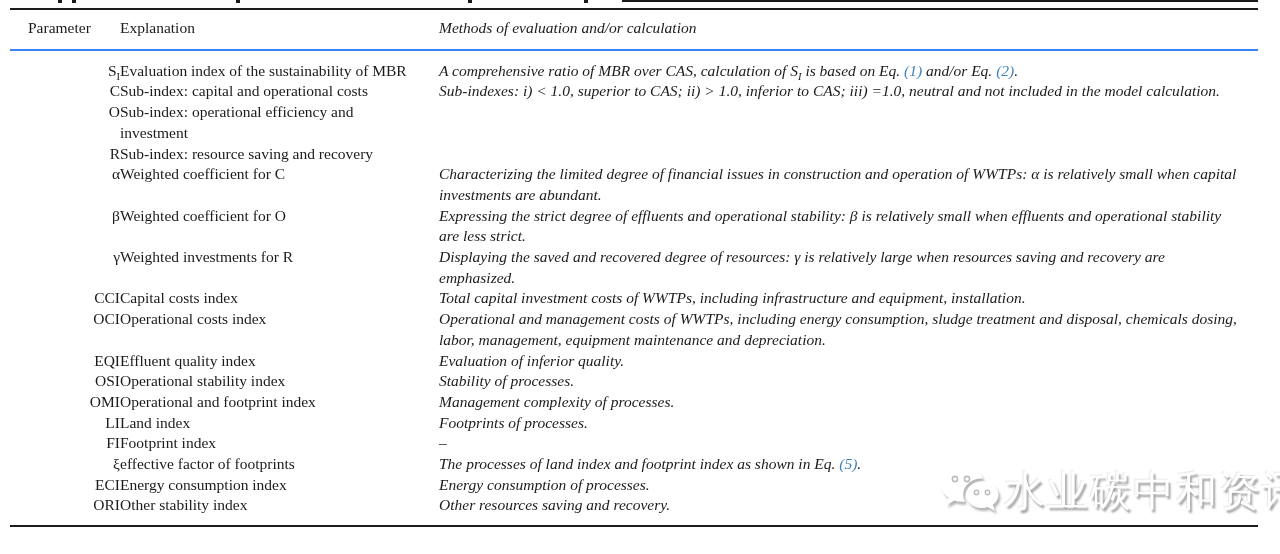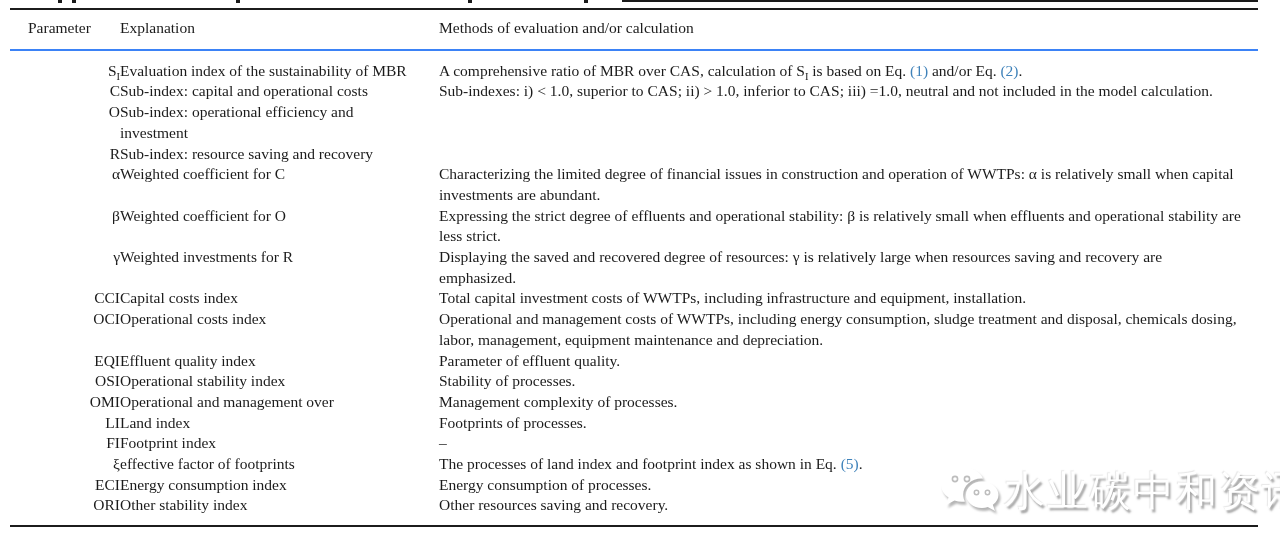--- a/index.html
+++ b/index.html
@@ -37,21 +37,21 @@
     padding:8px 0 10px 0;
   }
   table.params td{
     vertical-align:top;
     padding:0;
   }
   .col-param{width:92px;padding-left:18px !important;text-align:right;}
   th.col-param{padding-left:18px;}
   .col-expl{width:305px;padding-right:14px !important;}
   th.col-expl{padding-right:14px;}
-  .col-methods{padding-right:16px !important;}
+  .col-methods{padding-right:16px !important;font-style:italic;}
   tbody tr:first-child td{padding-top:10px !important;}
   tbody tr:last-child td{padding-bottom:9px !important;}
   sub.si{font-size:10.5px;line-height:0;}
   a.eq-link{color:var(--link,#3f82ba);text-decoration:none;cursor:pointer;}
 
   
   .watermark{
     position:absolute;left:938px;top:458px;width:320px;height:66px;
     display:flex;align-items:center;
     pointer-events:none;
@@ -131,30 +131,30 @@
           <td class="col-methods"><span>Total capital investment costs of WWTPs, including infrastructure and equipment, installation.</span></td>
         </tr>
         <tr>
           <td class="col-param"><span>OCI</span></td>
           <td class="col-expl">Operational costs index</td>
           <td class="col-methods"><span>Operational and management costs of WWTPs, including energy consumption, sludge treatment and disposal, chemicals dosing, labor, management, equipment maintenance and depreciation.</span></td>
         </tr>
         <tr>
           <td class="col-param"><span>EQI</span></td>
           <td class="col-expl">Effluent quality index</td>
-          <td class="col-methods"><span>Parameter of effluent quality.</span></td>
+          <td class="col-methods"><span>Evaluation of inferior quality.</span></td>
         </tr>
         <tr>
           <td class="col-param"><span>OSI</span></td>
           <td class="col-expl">Operational stability index</td>
           <td class="col-methods"><span>Stability of processes.</span></td>
         </tr>
         <tr>
           <td class="col-param"><span>OMI</span></td>
-          <td class="col-expl">Operational and management over</td>
+          <td class="col-expl">Operational and footprint index</td>
           <td class="col-methods"><span>Management complexity of processes.</span></td>
         </tr>
         <tr>
           <td class="col-param"><span>LI</span></td>
           <td class="col-expl">Land index</td>
           <td class="col-methods"><span>Footprints of processes.</span></td>
         </tr>
         <tr>
           <td class="col-param"><span>FI</span></td>
           <td class="col-expl">Footprint index</td>

